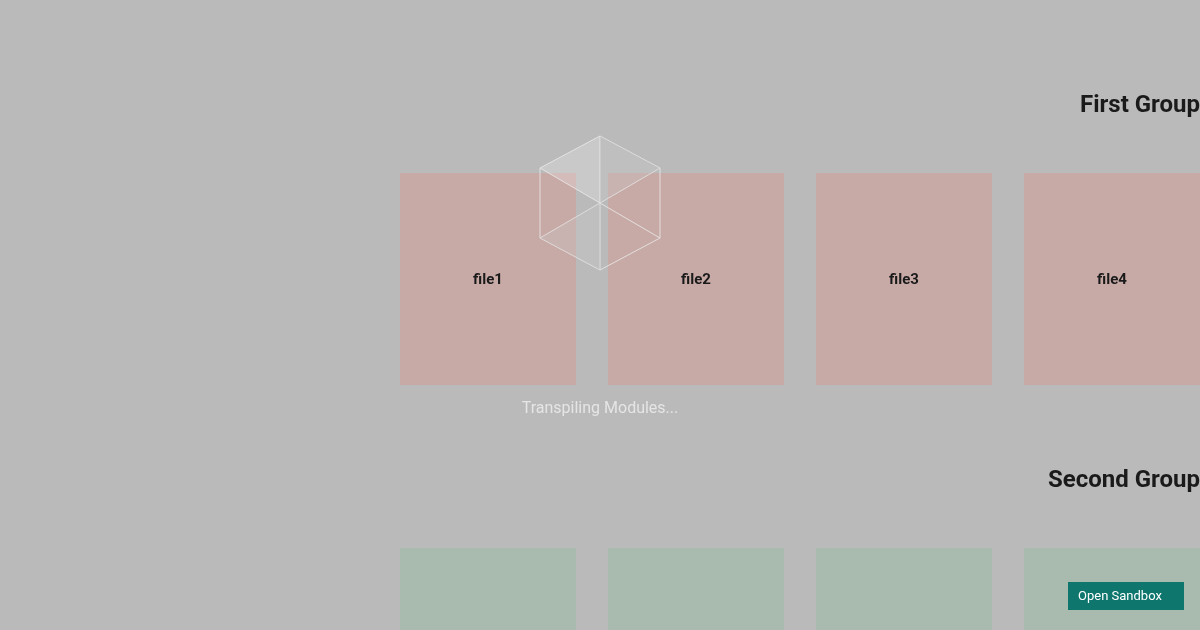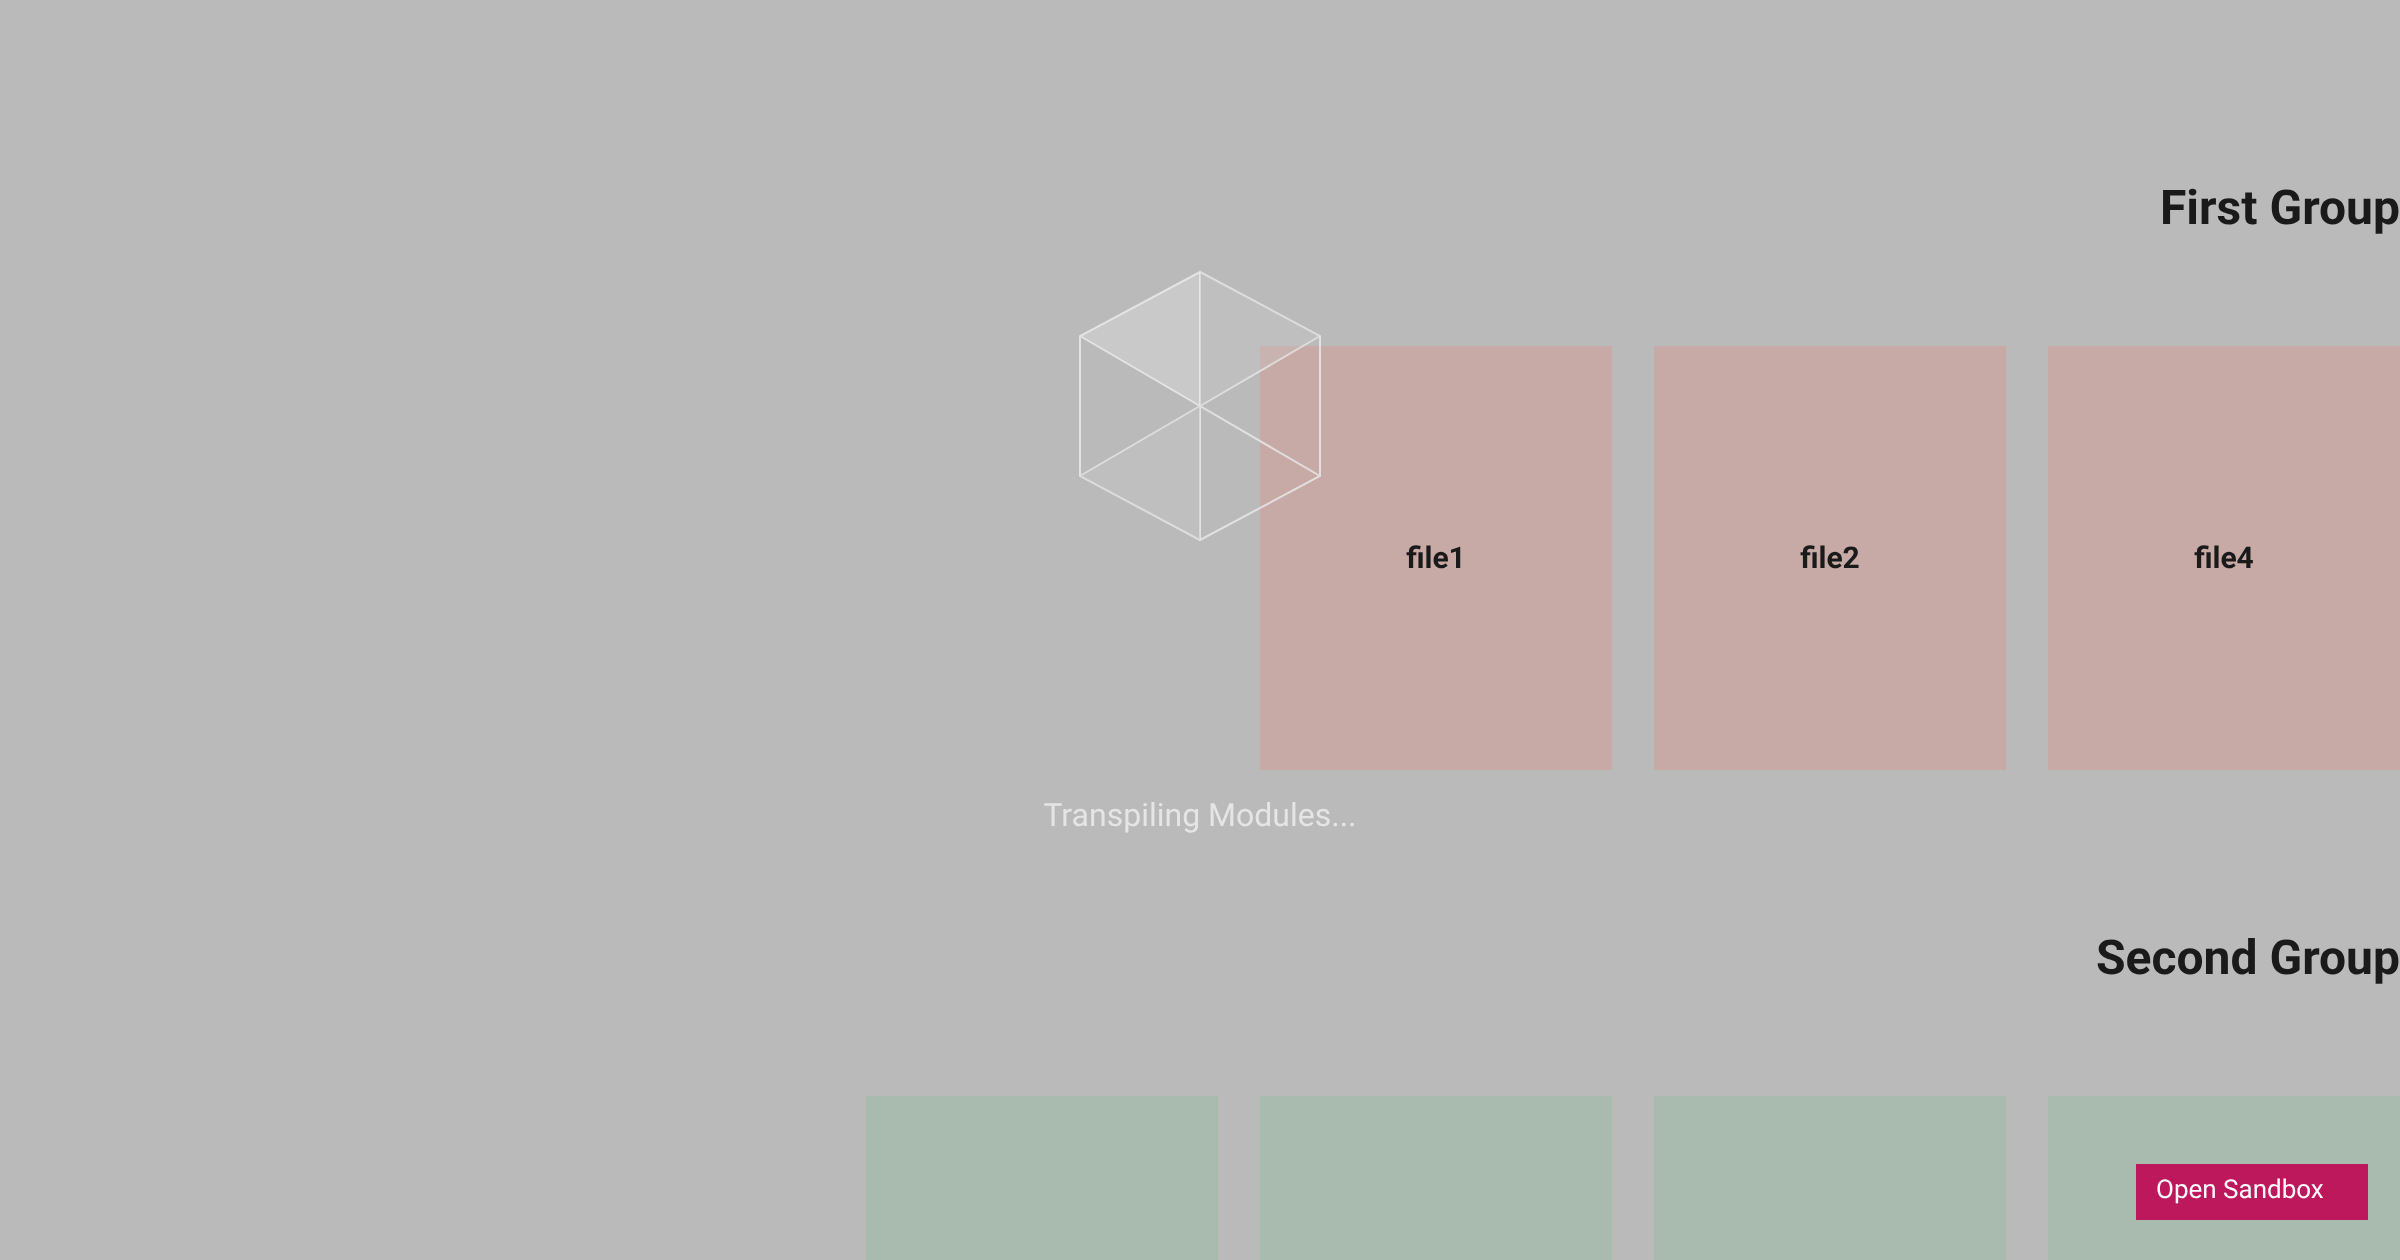--- a/index.html
+++ b/index.html
@@ -31,21 +31,21 @@
     
     .group-title {
       font-size: 24px;
       font-weight: 700;
       color: #1a1a1a;
       margin-bottom: 55px;
     }
     
     .cards-row {
       display: flex;
-      gap: 21px;
+      gap: 32px;
       justify-content: center;
     }
     
     .card {
       width: 176px;
       height: 212px;
       display: flex;
       align-items: center;
       justify-content: center;
     }
@@ -88,21 +88,21 @@
       margin-top: 92px;
       font-size: 16px;
       color: #e5e5e5;
       font-weight: 400;
     }
     
     .sandbox-button {
       position: absolute;
       bottom: 20px;
       right: 16px;
-      background: #be185d;
+      background: #0f766e;
       color: #ffffff;
       font-size: 13px;
       padding: 6px 10px;
       line-height: 1.25;
       width: 116px;
       text-align: left;
       cursor: pointer;
       border: none;
       font-family: inherit;
     }
@@ -113,20 +113,23 @@
 <div class="container">
 
   <div class="group">
     <h2 class="group-title">First Group</h2>
     <div class="cards-row">
       <div class="card pink">
         <span class="card-label">file1</span>
       </div>
       <div class="card pink">
         <span class="card-label">file2</span>
+      </div>
+      <div class="card pink">
+        <span class="card-label">file3</span>
       </div>
       <div class="card pink">
         <span class="card-label">file4</span>
       </div>
     </div>
   </div>
 
   <div class="group">
     <h2 class="group-title">Second Group</h2>
     <div class="cards-row">

